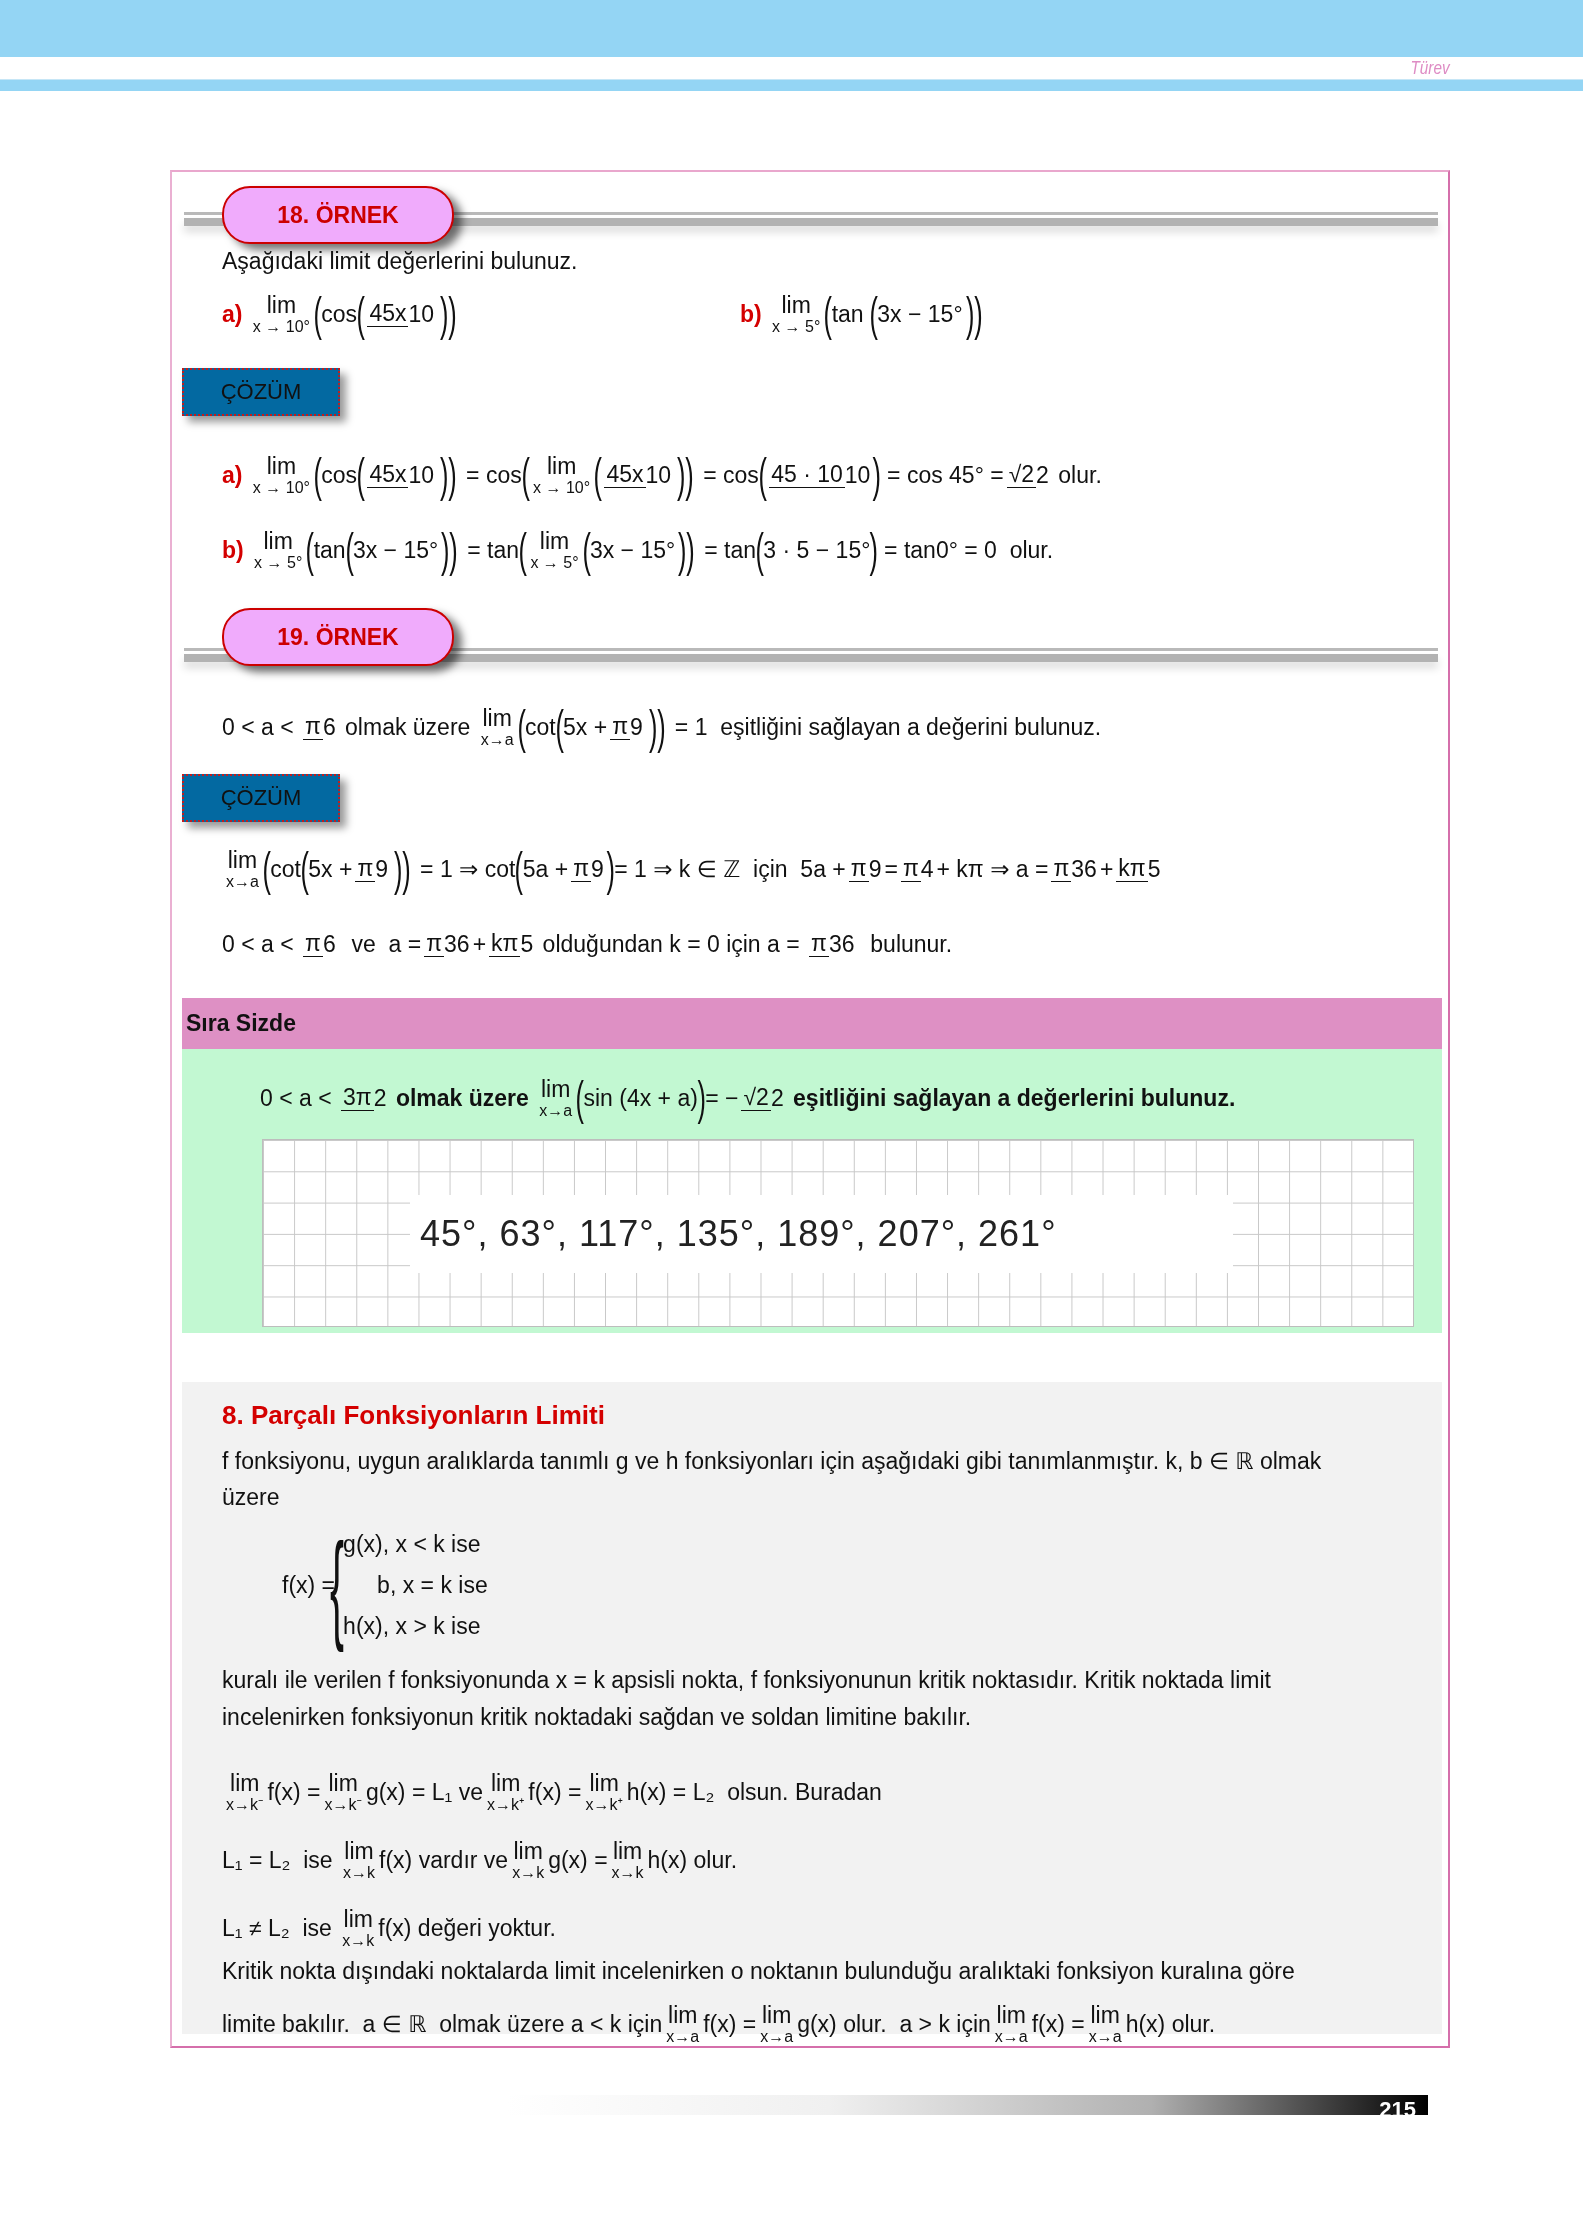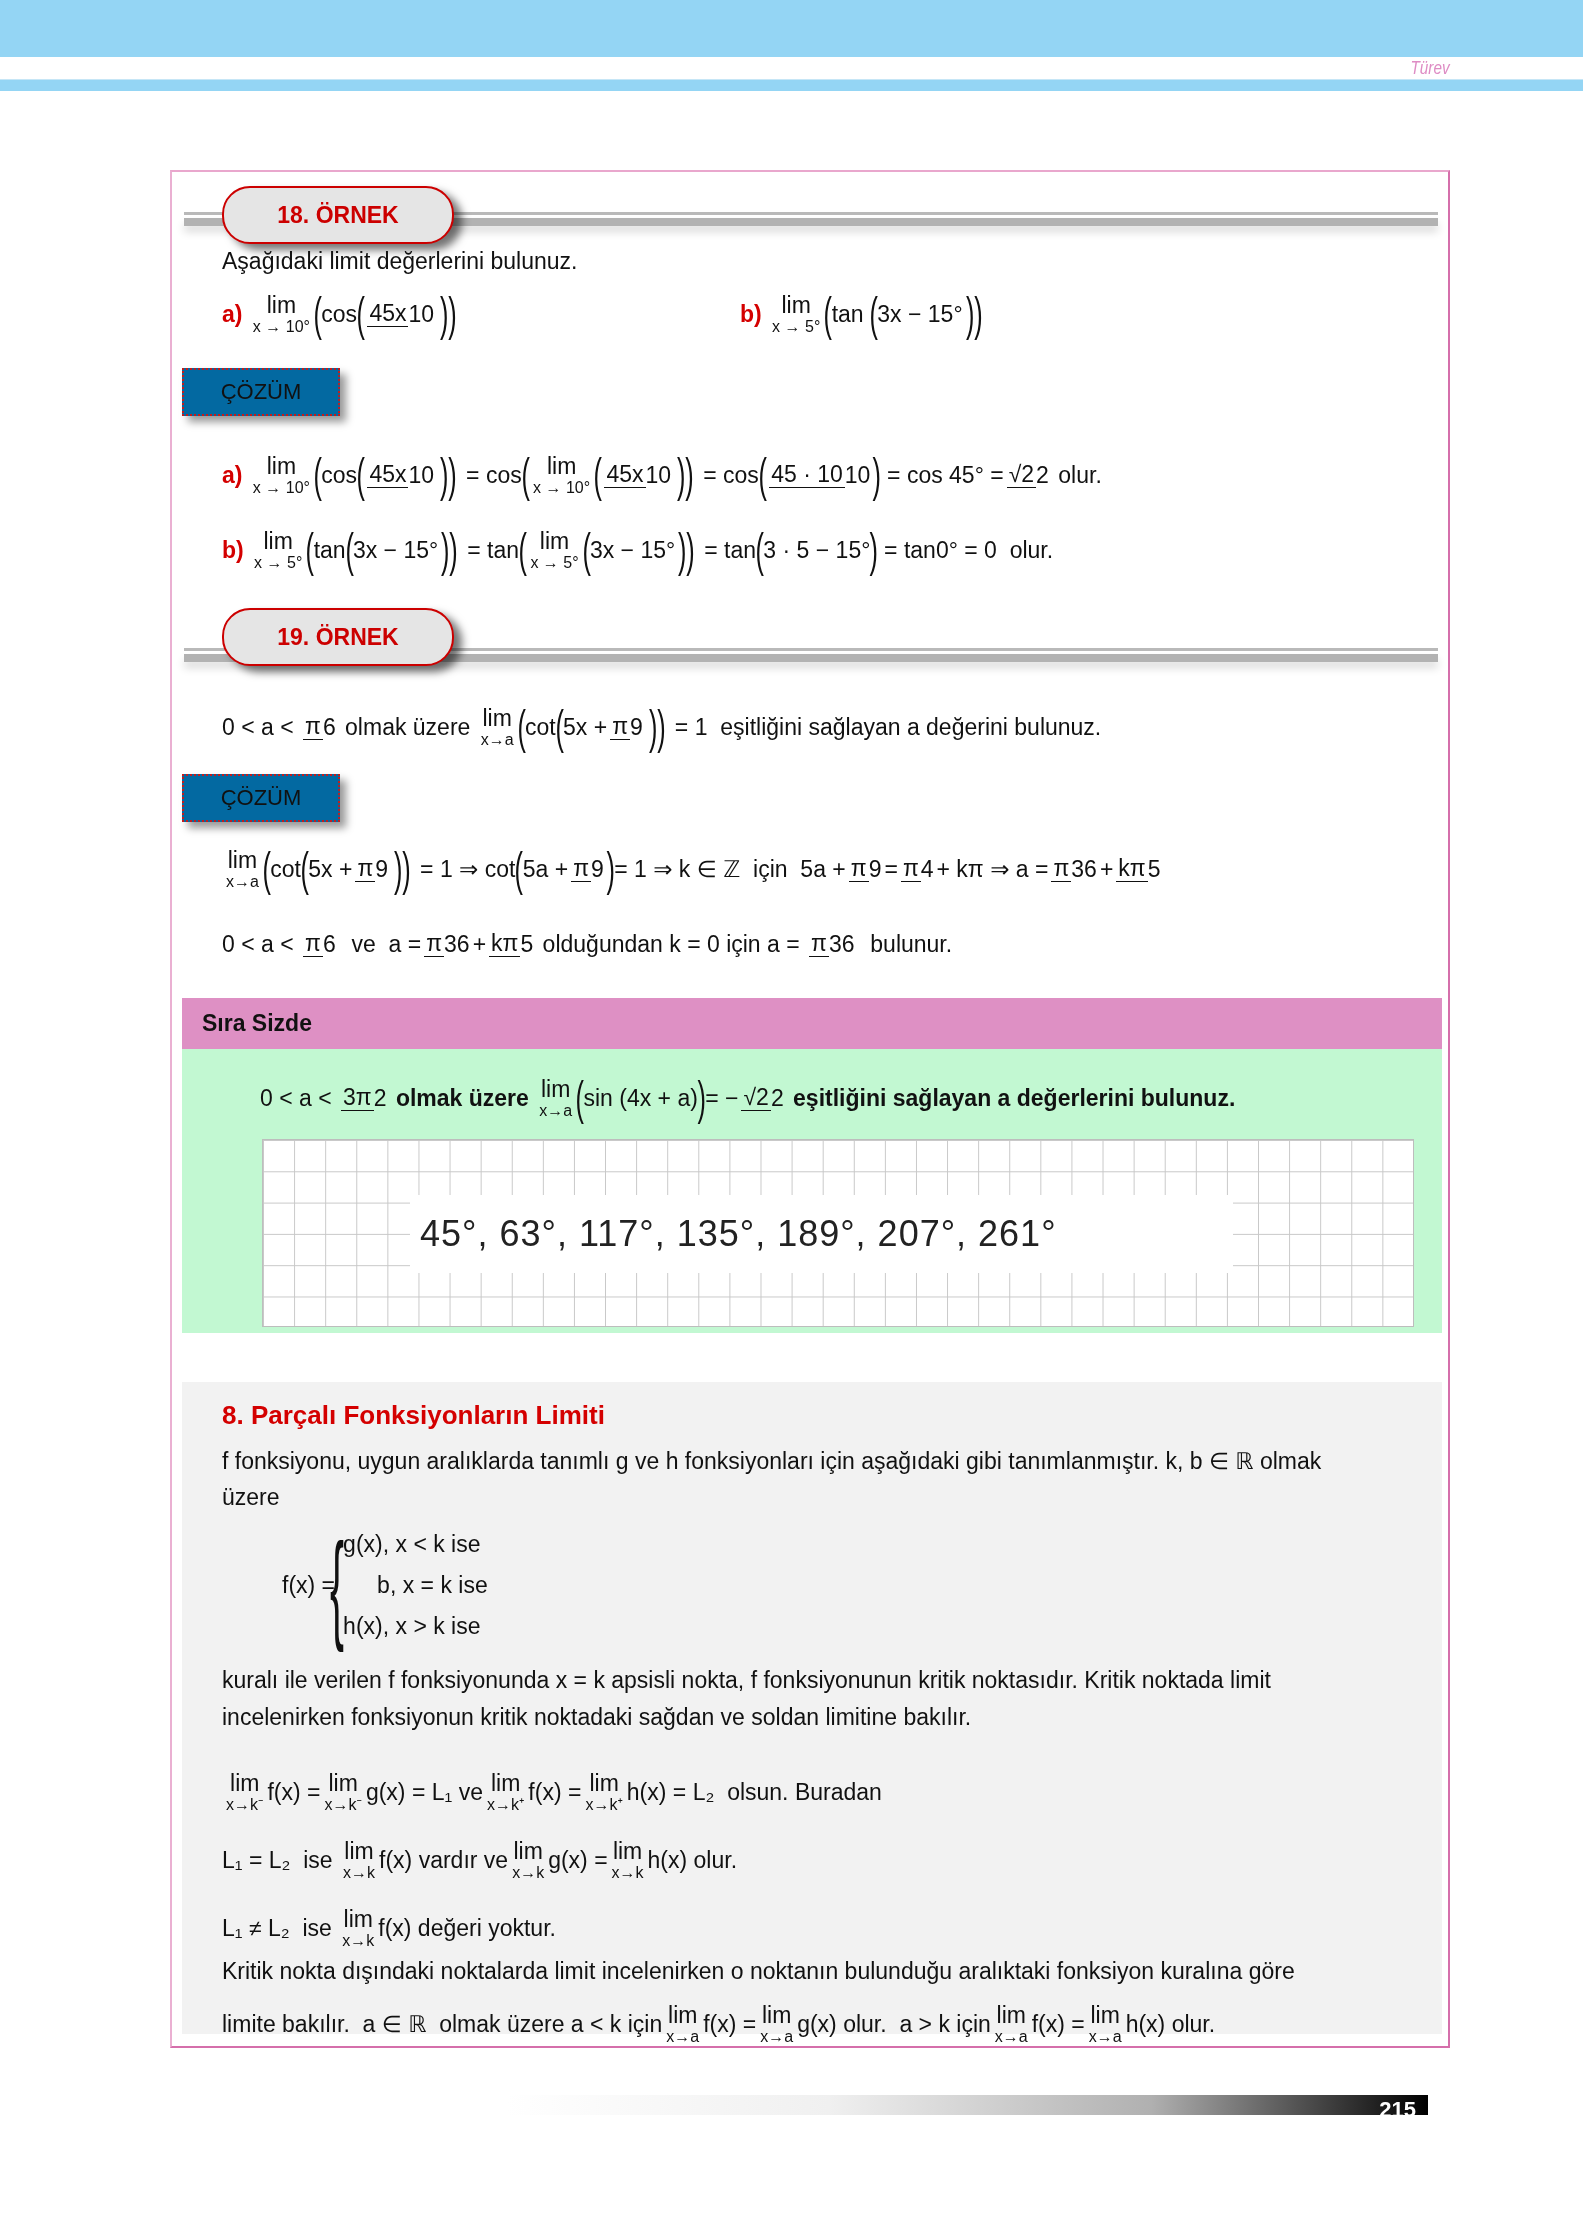--- a/index.html
+++ b/index.html
@@ -4,31 +4,31 @@
 <style>
   html, body { margin:0; padding:0; }
   body { width:1583px; height:2213px; position:relative; background:#ffffff; font-family:"Liberation Sans", sans-serif; color:#111; overflow:hidden; }
   .band-top { position:absolute; left:0; top:0; width:1583px; height:57px; background:#94d5f4; }
   .band-mid { position:absolute; left:0; top:79px; width:1583px; height:11px; background:#94d5f4; border-top:1px solid #c6e6f6; }
   .chapter { position:absolute; right:130px; top:58px; font-size:18px; font-style:italic; color:#de8cc4; transform:scaleX(0.85); }
   .frame { position:absolute; left:170px; top:170px; width:1280px; height:1878px; border:2px solid #d56fab; border-top-color:#e9a7cd; border-left-color:#eab0d2; box-sizing:border-box; background:#fff; }
   .divider { position:absolute; left:12px; right:10px; height:14px; }
   .divider .l1 { position:absolute; left:0; right:0; top:0; height:3px; background:#b9b9b9; }
   .divider .l2 { position:absolute; left:0; right:0; top:6px; height:8px; background:#b2b2b2; box-shadow:0 6px 8px rgba(0,0,0,0.15); }
-  .pill { position:absolute; height:54px; width:228px; border:2px solid #cc0000; border-radius:28px; background:#e5e5e5; box-shadow:8px 6px 8px rgba(0,0,0,0.55); display:flex; align-items:center; justify-content:center; font-weight:bold; font-size:23px; color:#cc0000; }
+  .pill { position:absolute; height:54px; width:228px; border:2px solid #cc0000; border-radius:28px; background:#f0abfc; box-shadow:8px 6px 8px rgba(0,0,0,0.55); display:flex; align-items:center; justify-content:center; font-weight:bold; font-size:23px; color:#cc0000; }
   .cozum { position:absolute; width:154px; height:44px; border:2px dotted #c51b1b; background:#0369a1; box-shadow:6px 6px 8px rgba(0,0,0,0.4); display:flex; align-items:center; justify-content:center; font-weight:normal; font-size:22px; color:#111; }
   .txt { position:absolute; font-size:23px; white-space:nowrap; line-height:1.2; }
   .red { color:#d40000; font-weight:bold; }
   .math { position:absolute; font-size:23px; white-space:nowrap; display:flex; align-items:center; }
   .lim { display:inline-flex; flex-direction:column; align-items:center; margin:0 4px; line-height:1; }
   .lim .sub { font-size:16px; margin-top:2px; }
   .frac { display:inline-flex; flex-direction:row; align-items:center; margin:0 3px; line-height:1.05; vertical-align:middle; }
   .frac .n { border-bottom:1.5px solid #111; padding:0 2px; }
   .big { font-size:46px; font-weight:100; transform:scaleX(0.55); display:inline-block; margin:0 -4px; line-height:1; }
-  .sira-head { position:absolute; left:10px; top:826px; width:1260px; height:51px; background:#de90c4; display:flex; align-items:center; font-weight:bold; font-size:23px; padding-left:20px; box-sizing:border-box; }
+  .sira-head { position:absolute; left:10px; top:826px; width:1260px; height:51px; background:#de90c4; display:flex; align-items:center; font-weight:bold; font-size:23px; padding-left:4px; box-sizing:border-box; }
   .sira-body { position:absolute; left:10px; top:877px; width:1260px; height:284px; background:#c2f8d2; }
   .grid { position:absolute; left:80px; top:90px; width:1152px; height:188px; background-color:#fff;
      background-image: linear-gradient(#c8c8c8 1px, transparent 1px), linear-gradient(90deg, #c8c8c8 1px, transparent 1px);
      background-size:31.1px 31.3px; border:1px solid #bdbdbd; box-sizing:border-box; }
   .answer { position:absolute; left:147px; top:55px; width:823px; height:78px; background:#fff; display:flex; align-items:center; padding-left:10px; box-sizing:border-box; font-size:36px; color:#222; letter-spacing:1px; }
   .sec8 { position:absolute; left:10px; top:1210px; width:1260px; height:652px; background:#f2f2f2; }
   .sec8-title { position:absolute; left:40px; top:18px; font-size:26px; font-weight:bold; color:#d40000; }
   .pagebar { position:absolute; left:506px; top:2095px; width:922px; height:20px; background:linear-gradient(90deg, #ffffff 0%, #f0f0f0 35%, #b0b0b0 70%, #000 100%); }
   .pagenum { position:absolute; right:12px; top:2px; color:#fff; font-weight:bold; font-size:22px; }
   .brace { font-size:120px; font-weight:100; transform:scaleX(0.35); display:inline-block; line-height:1; margin:0 -18px; }

